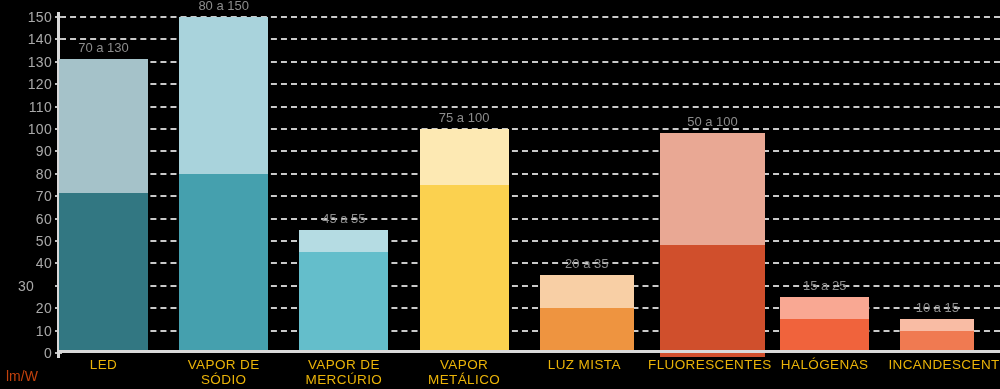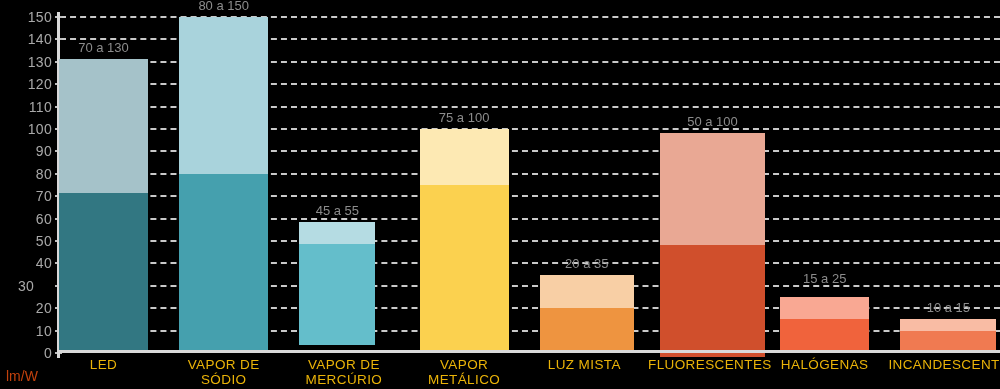--- a/index.html
+++ b/index.html
@@ -149,21 +149,21 @@
         <div class="bar-group" style="left: 59px; width: 89px; bottom: 39px; height: 291.2px;">
           <div class="bar-seg low" style="height: 156.8px; background: rgb(50, 119, 130);"></div>
           <div class="bar-seg high" style="bottom: 156.8px; height: 134.4px; background: rgb(165, 194, 201);"></div>
           <div class="bar-label" style="bottom: 296.2px;">70 a 130</div>
         </div>
         <div class="bar-group" style="left: 179.2px; width: 89px; bottom: 36px; height: 336px;">
           <div class="bar-seg low" style="height: 179.2px; background: rgb(69, 160, 174);"></div>
           <div class="bar-seg high" style="bottom: 179.2px; height: 156.8px; background: rgb(169, 211, 220);"></div>
           <div class="bar-label" style="bottom: 341px;">80 a 150</div>
         </div>
-        <div class="bar-group" style="left: 299.4px; width: 76px; bottom: 44px; height: 123.2px;">
+        <div class="bar-group" style="left: 299.4px; width: 89px; bottom: 36px; height: 123.2px;">
           <div class="bar-seg low" style="height: 100.8px; background: rgb(100, 190, 203);"></div>
           <div class="bar-seg high" style="bottom: 100.8px; height: 22.4px; background: rgb(181, 220, 227);"></div>
           <div class="bar-label" style="bottom: 128.2px;">45 a 55</div>
         </div>
         <div class="bar-group" style="left: 419.6px; width: 89px; bottom: 36px; height: 224px;">
           <div class="bar-seg low" style="height: 168px; background: rgb(251, 209, 79);"></div>
           <div class="bar-seg high" style="bottom: 168px; height: 56px; background: rgb(253, 233, 179);"></div>
           <div class="bar-label" style="bottom: 229px;">75 a 100</div>
         </div>
         <div class="bar-group" style="left: 539.8px; width: 94px; bottom: 36px; height: 78.4px;">
@@ -172,23 +172,23 @@
           <div class="bar-label" style="bottom: 83.4px;">20 a 35</div>
         </div>
         <div class="bar-group" style="left: 660px; width: 105px; bottom: 32px; height: 224px;">
           <div class="bar-seg low" style="height: 112px; background: rgb(208, 79, 44);"></div>
           <div class="bar-seg high" style="bottom: 112px; height: 112px; background: rgb(233, 168, 148);"></div>
           <div class="bar-label" style="bottom: 229px;">50 a 100</div>
         </div>
         <div class="bar-group" style="left: 780.2px; width: 89px; bottom: 36px; height: 56px;">
           <div class="bar-seg low" style="height: 33.6px; background: rgb(240, 99, 60);"></div>
           <div class="bar-seg high" style="bottom: 33.6px; height: 22.4px; background: rgb(249, 168, 147);"></div>
-          <div class="bar-label" style="bottom: 68px;">15 a 25</div>
-        </div>
-        <div class="bar-group" style="left: 900.4px; width: 96px; bottom: 36px; height: 33.6px;">
+          <div class="bar-label" style="bottom: 61px;">15 a 25</div>
+        </div>
+        <div class="bar-group" style="left: 900.4px; width: 74px; bottom: 36px; height: 33.6px;">
           <div class="bar-seg low" style="height: 22.4px; background: rgb(240, 122, 81);"></div>
           <div class="bar-seg high" style="bottom: 22.4px; height: 11.2px; background: rgb(249, 188, 164);"></div>
           <div class="bar-label" style="bottom: 38.6px;">10 a 15</div>
         </div>
       </div>
     <div class="x-axis-line"></div>
     <div id="xcats">
         <div class="x-cat" style="left: 47px; width: 113px; bottom: 17px;">
           <div>LED</div>
         </div>

